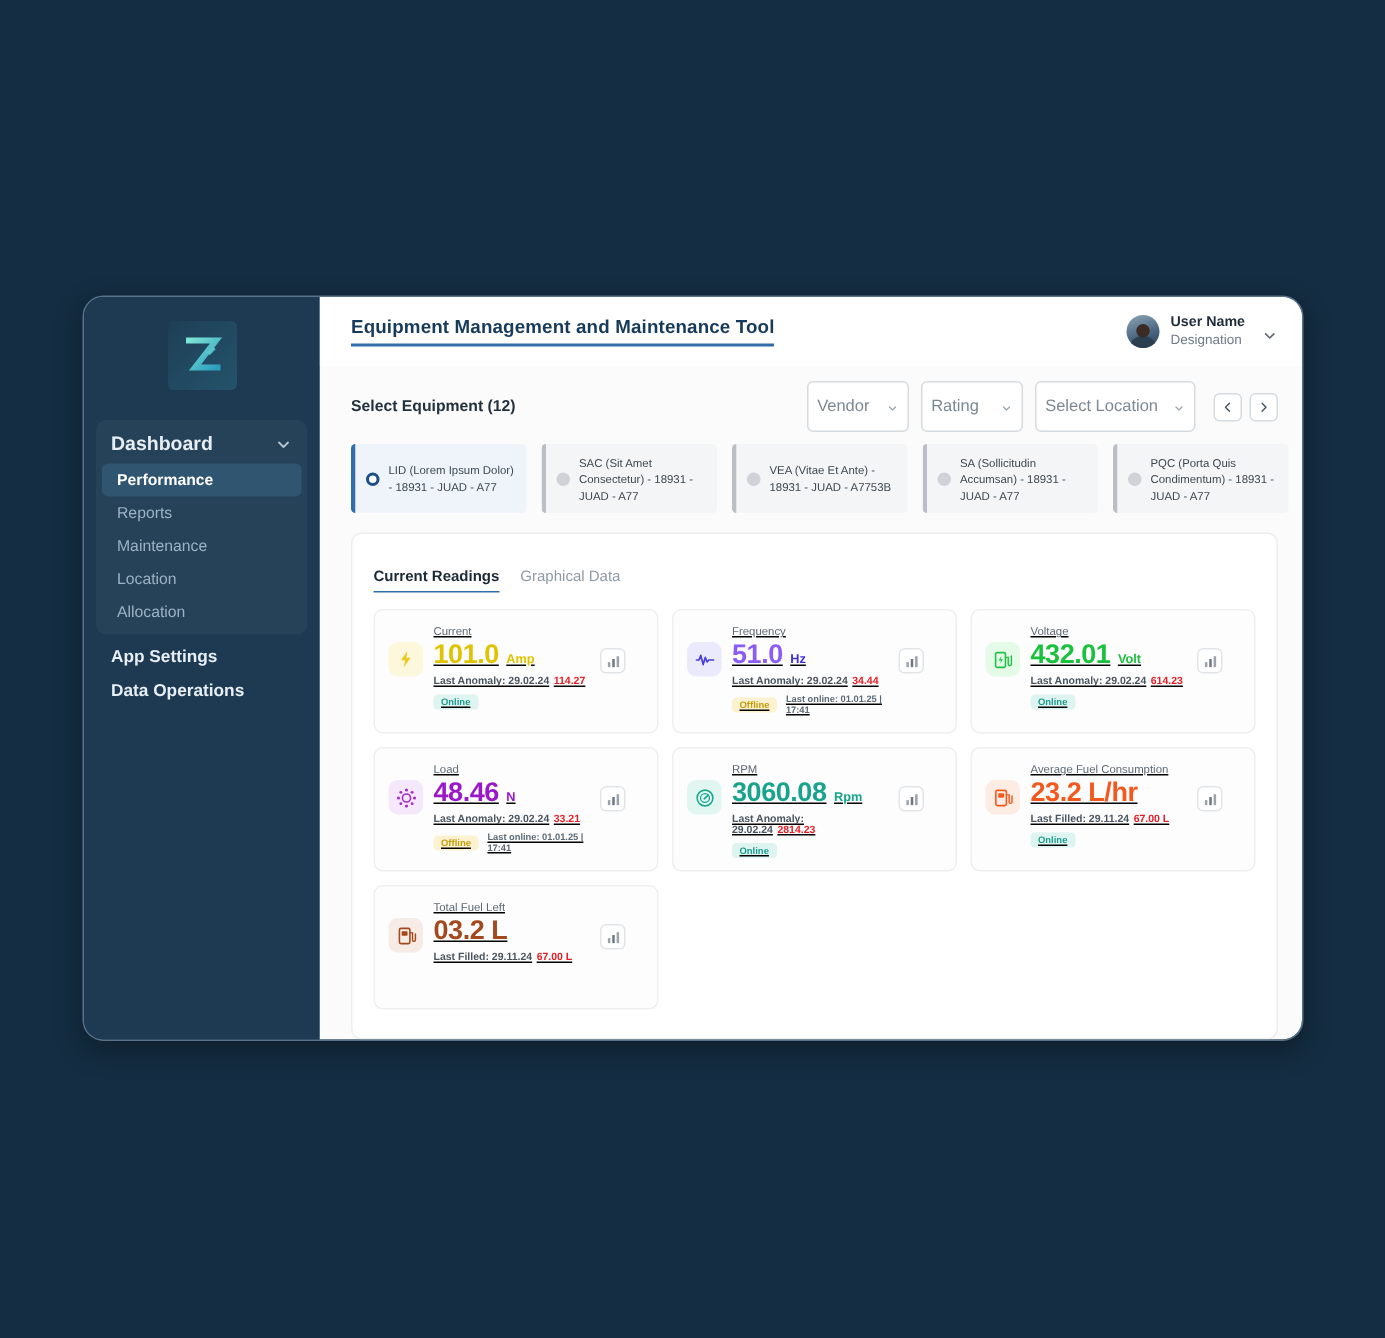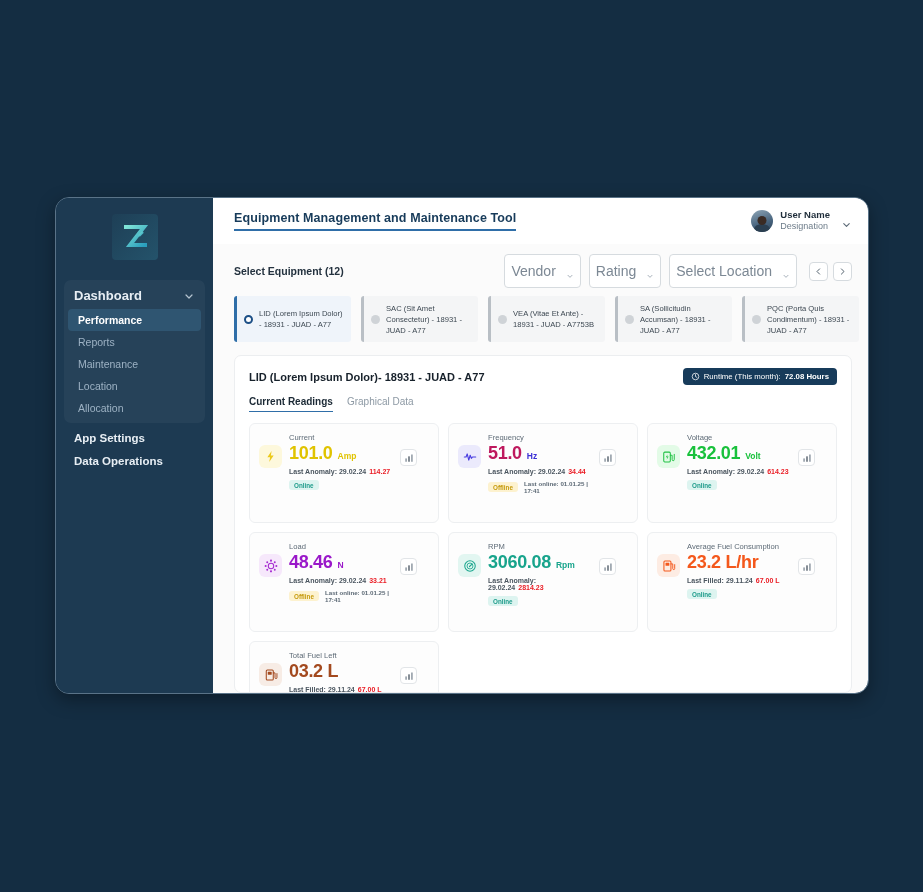--- a/index.html
+++ b/index.html
@@ -179,21 +179,21 @@
   .select {
     border: 1px solid #d6dbdf;
     background: #fff;
     border-radius: 4px;
     height: 19px;
     min-width: 68px;
     display: flex;
     align-items: center;
     justify-content: space-between;
     padding: 16px 6px;
-    font-size: 14px;
+    font-size: 11px;
     color: #7c8894;
     cursor: pointer;
     gap: 10px;
   }
   .select.wide { min-width: 76px; }
   .select .cv { width: 8px; height: 8px; flex: 0 0 8px; }
 
   .pager { display: flex; gap: 5px; margin-left: 4px; }
   .pg-btn {
     width: 19px; height: 19px;
@@ -293,25 +293,26 @@
   .grid {
     display: grid;
     grid-template-columns: repeat(3, 1fr);
     gap: 9px;
     margin-top: 11px;
   }
   .metric {
     background: #fdfdfd;
     border: 1px solid #edeff1;
     border-radius: 6px;
-    height: 100px;
+    height: 83px;
     padding: 9px 21px 7px 9px;
     display: flex;
     gap: 7px;
     align-items: flex-start;
+    text-decoration: underline;
   }
   .m-icon {
     width: 23px; height: 23px;
     border-radius: 6px;
     display: flex;
     align-items: center;
     justify-content: center;
     flex: 0 0 23px;
     margin-top: 12px;
   }
@@ -482,33 +483,20 @@
         <span class="radio"></span>
         <span class="eq-text">SA (Sollicitudin Accumsan) - 18931 - JUAD - A77</span>
       </div>
       <div class="eq-card">
         <span class="radio"></span>
         <span class="eq-text">PQC (Porta Quis Condimentum) - 18931 - JUAD - A77</span>
       </div>
     </div>
 
     <div class="panel">
-      <div class="panel-head">
-        <div class="panel-title">LID (Lorem Ipsum Dolor)- 18931 - JUAD - A77</div>
-        <div class="runtime-pill">
-          <span class="clock">
-            <svg width="9" height="9" viewBox="0 0 12 12">
-                <circle cx="6" cy="6" r="4.4" stroke="#ffffff" stroke-width="1" fill="none"></circle>
-                <path d="M6 3.4 V6 L7.8 7.1" stroke="#ffffff" stroke-width="1" fill="none" stroke-linecap="round"></path>
-              </svg>
-          </span>
-          <span>Runtime (This month):</span>
-          <span class="val">72.08 Hours</span>
-        </div>
-      </div>
 
       <div class="tabs">
         <div class="tab active">
           <span>Current Readings</span>
         </div>
         <div class="tab">
           <span>Graphical Data</span>
         </div>
       </div>
 
@@ -542,21 +530,21 @@
 
         <div class="metric">
           <div class="m-icon" style="background:#ebeafc">
             <svg width="14" height="14" viewBox="0 0 16 16">
                 <path d="M1.5 8 H3.5 L4.8 4.5 L6.6 11.5 L8.2 6 L9.6 9.5 L10.8 8 H14.5" stroke="#4a3ee0" stroke-width="1.3" fill="none" stroke-linecap="round" stroke-linejoin="round"></path>
               </svg>
           </div>
           <div class="m-body">
             <div class="m-label">Frequency</div>
             <div class="m-value-row">
-              <span class="m-value" style="color:#be185d">51.0</span>
+              <span class="m-value" style="color:#8b5cf6">51.0</span>
               <span class="m-unit" style="color:#3c30d6">Hz</span>
             </div>
             <div class="m-sub"><span>Last Anomaly: 29.02.24</span><span class="anom">34.44</span></div>
             <div class="m-foot">
               <span class="badge offline">Offline</span>
               <span class="last-online">Last online: 01.01.25 | 17:41</span>
             </div>
           </div>
           <div class="chart-btn">
             <svg width="10" height="10" viewBox="0 0 12 12">

